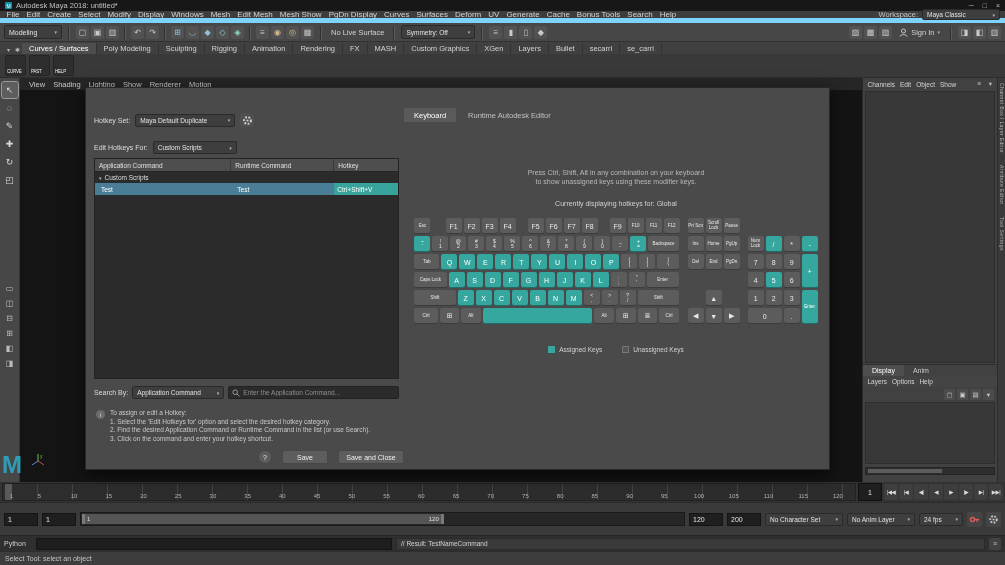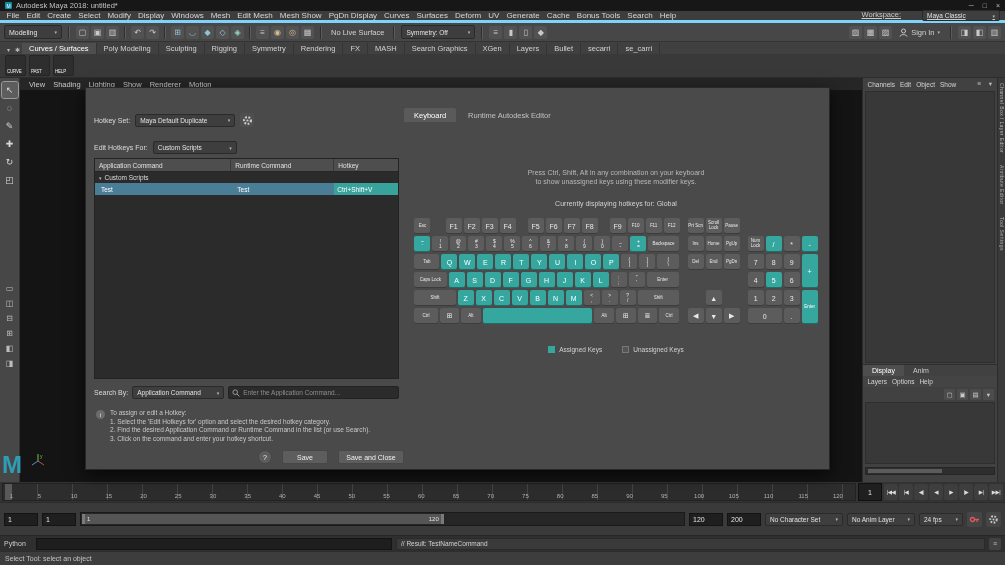--- a/index.html
+++ b/index.html
@@ -3,23 +3,23 @@
 <meta charset="utf-8">
 <style>
 *{box-sizing:border-box;margin:0;padding:0;}
 html,body{width:1005px;height:565px;}
 body{position:relative;background:#444;font-family:"Liberation Sans",sans-serif;color:#cfcfcf;overflow:hidden;}
 
 
 .titlebar{position:absolute;left:0;top:0;width:1005px;height:11px;background:#171717;display:flex;align-items:center;gap:4px;padding:0 5px;font-size:7.5px;color:#c0c0c0;}
 .app-logo{width:7px;height:7px;background:#0e8fa5;color:#fff;font-size:5px;display:flex;align-items:center;justify-content:center;border-radius:1px;}
 .win-controls{margin-left:auto;display:flex;gap:9px;font-size:7px;color:#bfbfbf;}
-.menubar{position:absolute;left:0;top:11px;width:1005px;height:12px;background:#3d3d3d;display:flex;align-items:center;padding:0 3px;font-size:8px;border-bottom:3px solid #7dd3fc;}
+.menubar{position:absolute;left:0;top:11px;width:1005px;height:12px;background:#3d3d3d;display:flex;align-items:center;padding:0 3px;font-size:8px;border-bottom:5px solid #7dd3fc;}
 .menu-item{padding:0 3.5px;color:#d6d6d6;white-space:nowrap;}
-.workspace{margin-left:auto;display:flex;align-items:flex-start;gap:21px;font-size:7.5px;color:#c9c9c9;padding-right:2px;text-decoration:underline;}
+.workspace{margin-left:auto;display:flex;align-items:center;gap:4px;font-size:7.5px;color:#c9c9c9;padding-right:2px;}
 .dd{background:#3e3e3e;border:1px solid #2a2a2a;border-radius:2px;height:13px;display:flex;align-items:center;padding:0 4px;font-size:6.5px;color:#e2e2e2;white-space:nowrap;overflow:hidden;}
 .dd::after{content:"▾";margin-left:auto;font-size:5px;color:#b5b5b5;padding-left:4px;}
 .statusline{position:absolute;left:0;top:23px;width:1005px;height:19px;background:#474747;display:flex;align-items:center;gap:3px;padding:0 4px;border-bottom:1px solid #333;}
 .sl-dd{width:58px;height:14px;font-size:7px;}
 .sl-sep{width:2px;height:13px;border-left:1px solid #2f2f2f;border-right:1px solid #5c5c5c;margin:0 3px;display:inline-block;}
 .sl-icon{width:13px;height:13px;background:#525252;border-radius:2px;display:flex;align-items:center;justify-content:center;font-size:8px;color:#c9c9c9;}
 .sl-text{font-size:7.5px;color:#d2d2d2;padding:0 3px;white-space:nowrap;}
 .signin{display:flex;align-items:center;gap:3px;font-size:7.5px;color:#d0d0d0;padding:0 4px;}
 .shelftabs{position:absolute;left:0;top:42px;width:1005px;height:12px;background:#404040;display:flex;align-items:flex-end;padding:0 4px;font-size:7.5px;}
 .shelf-tabicon{width:9px;height:9px;font-size:6px;color:#b5b5b5;display:flex;align-items:center;justify-content:center;}
@@ -242,25 +242,25 @@
 </div>
 
 <div class="shelftabs">
   <span class="shelf-tabicon">▾</span>
   <span class="shelf-tabicon">✱</span>
   <span id="shelf-tabs" style="display:flex;align-items:flex-end;">
       <div class="shelf-tab active">Curves / Surfaces</div>
       <div class="shelf-tab">Poly Modeling</div>
       <div class="shelf-tab">Sculpting</div>
       <div class="shelf-tab">Rigging</div>
-      <div class="shelf-tab">Symmetry</div>
+      <div class="shelf-tab">Animation</div>
       <div class="shelf-tab">Rendering</div>
       <div class="shelf-tab">FX</div>
       <div class="shelf-tab">MASH</div>
-      <div class="shelf-tab">Search Graphics</div>
+      <div class="shelf-tab">Custom Graphics</div>
       <div class="shelf-tab">XGen</div>
       <div class="shelf-tab">Layers</div>
       <div class="shelf-tab">Bullet</div>
       <div class="shelf-tab">secarri</div>
       <div class="shelf-tab">se_carri</div>
     </span>
 </div>
 
 <div class="shelfrow">
   <span id="shelf-items" style="display:flex;gap:3px;">

